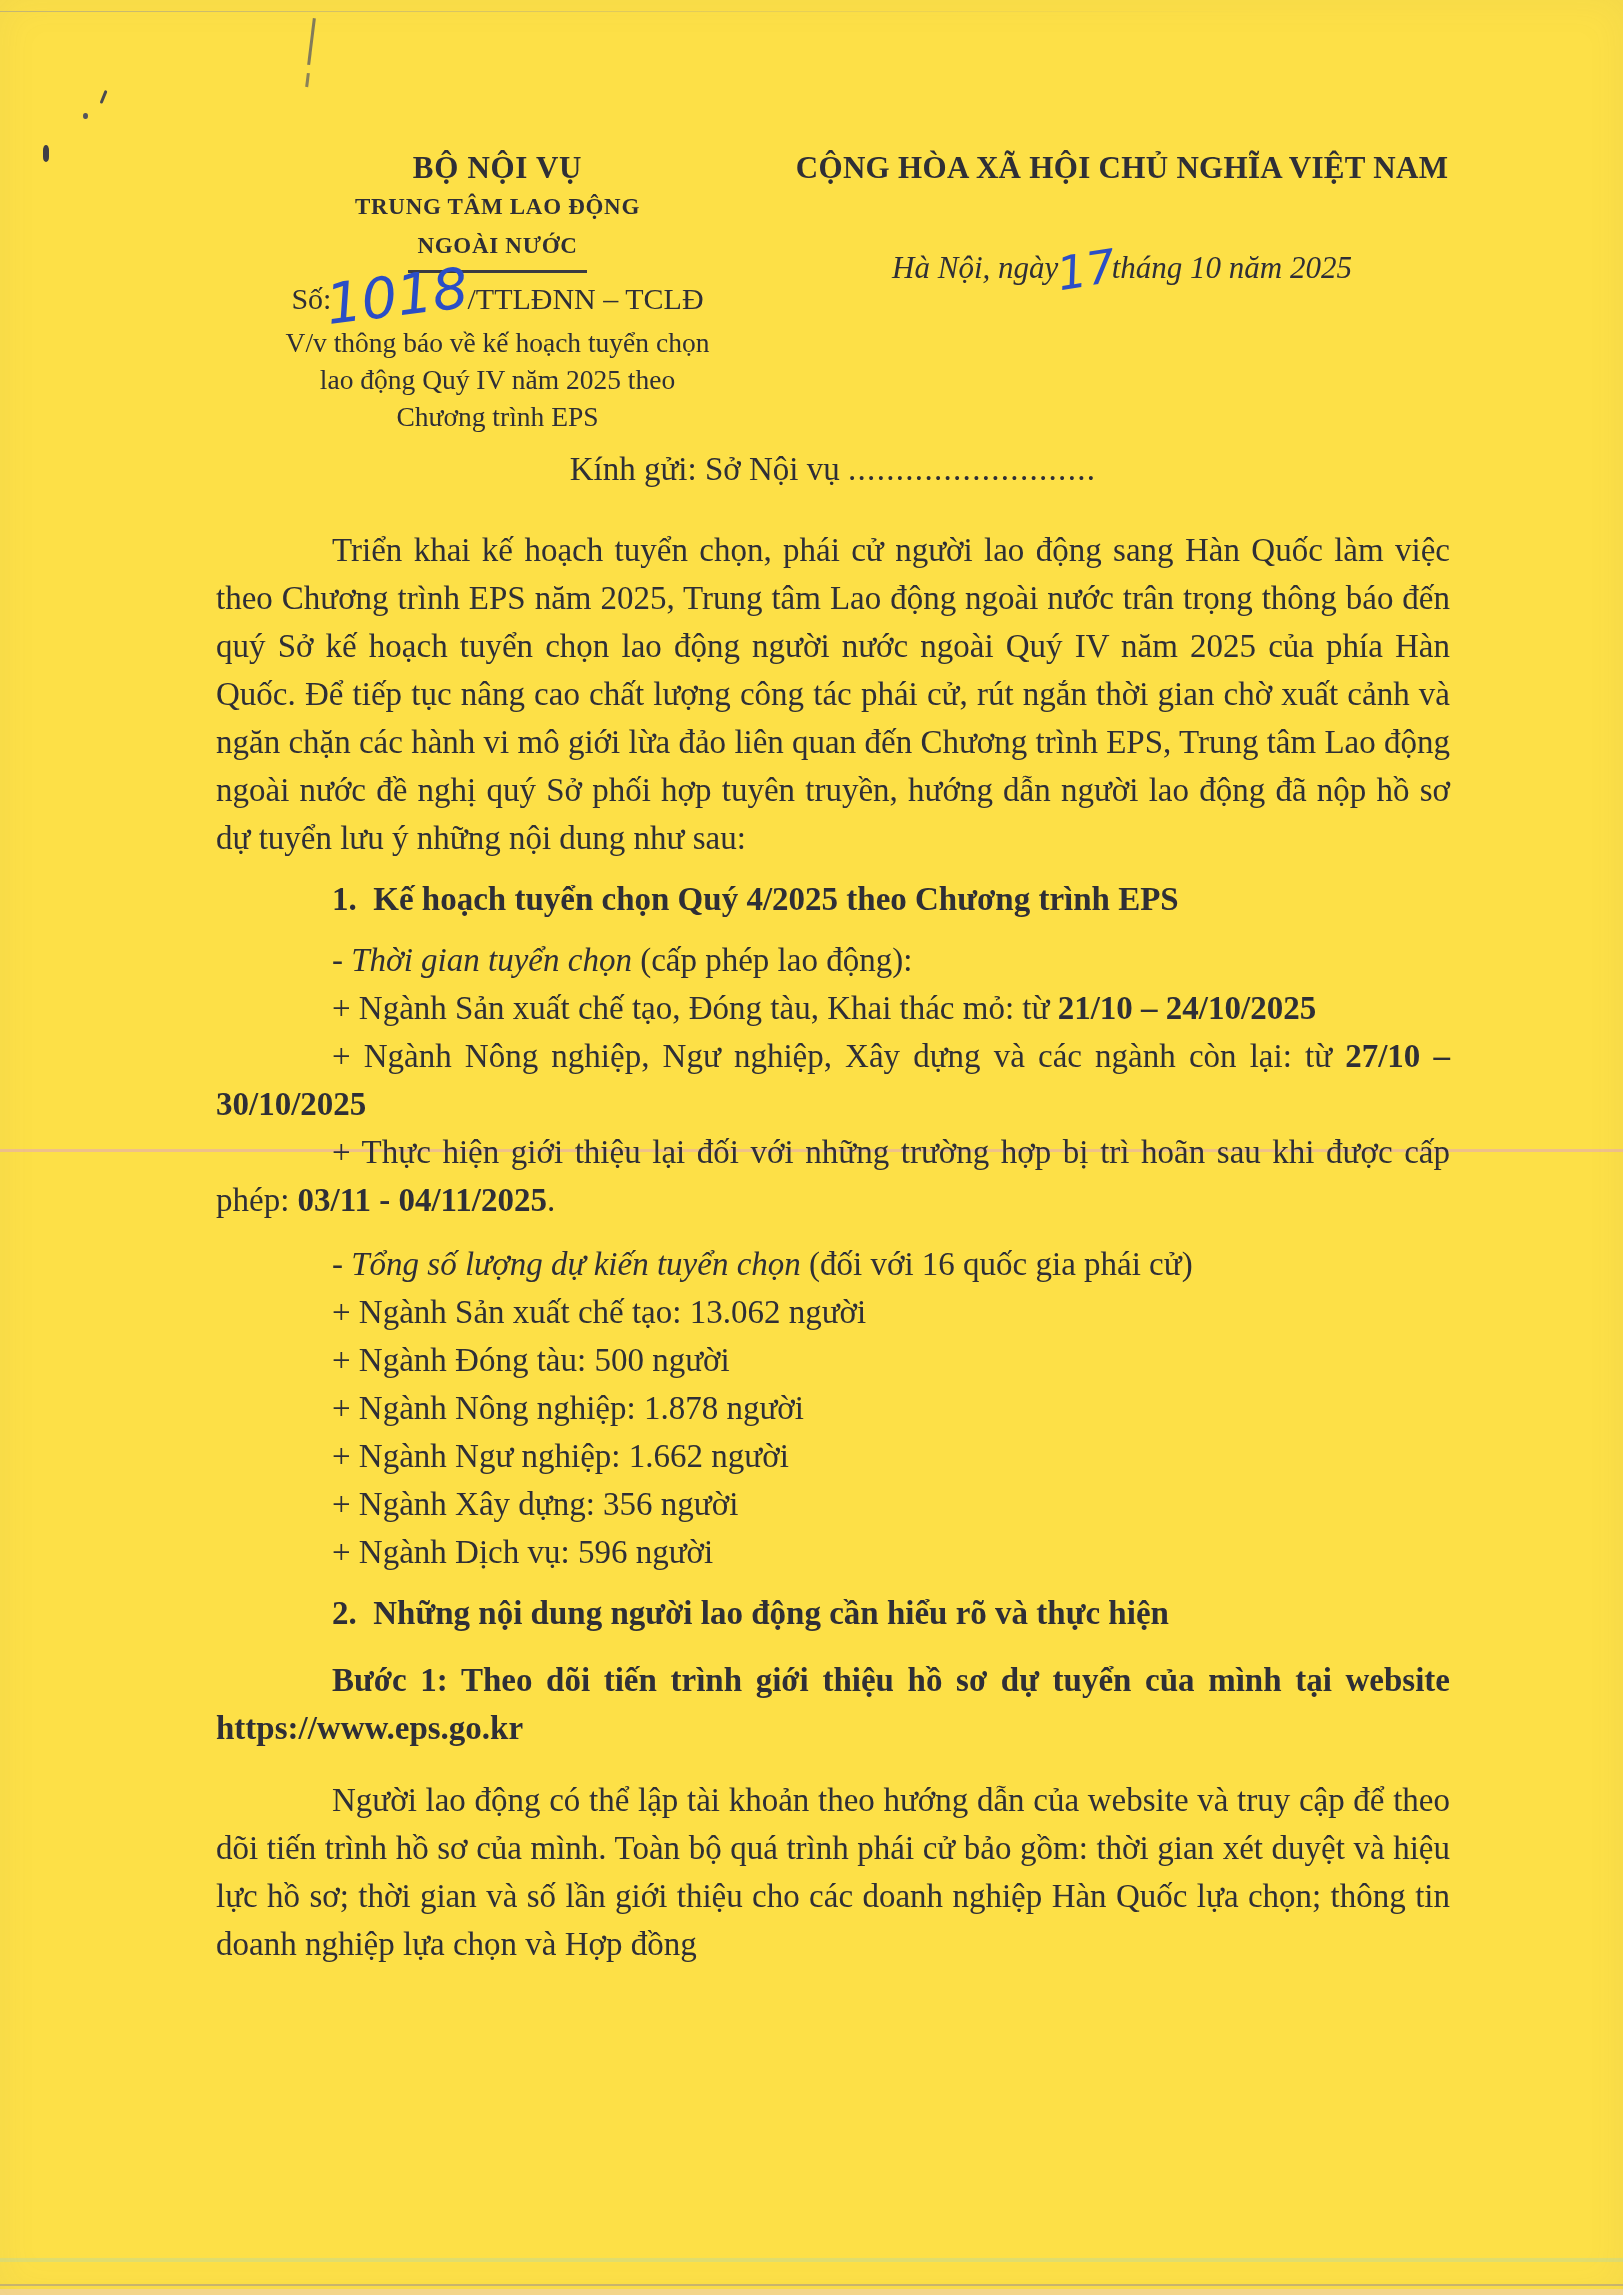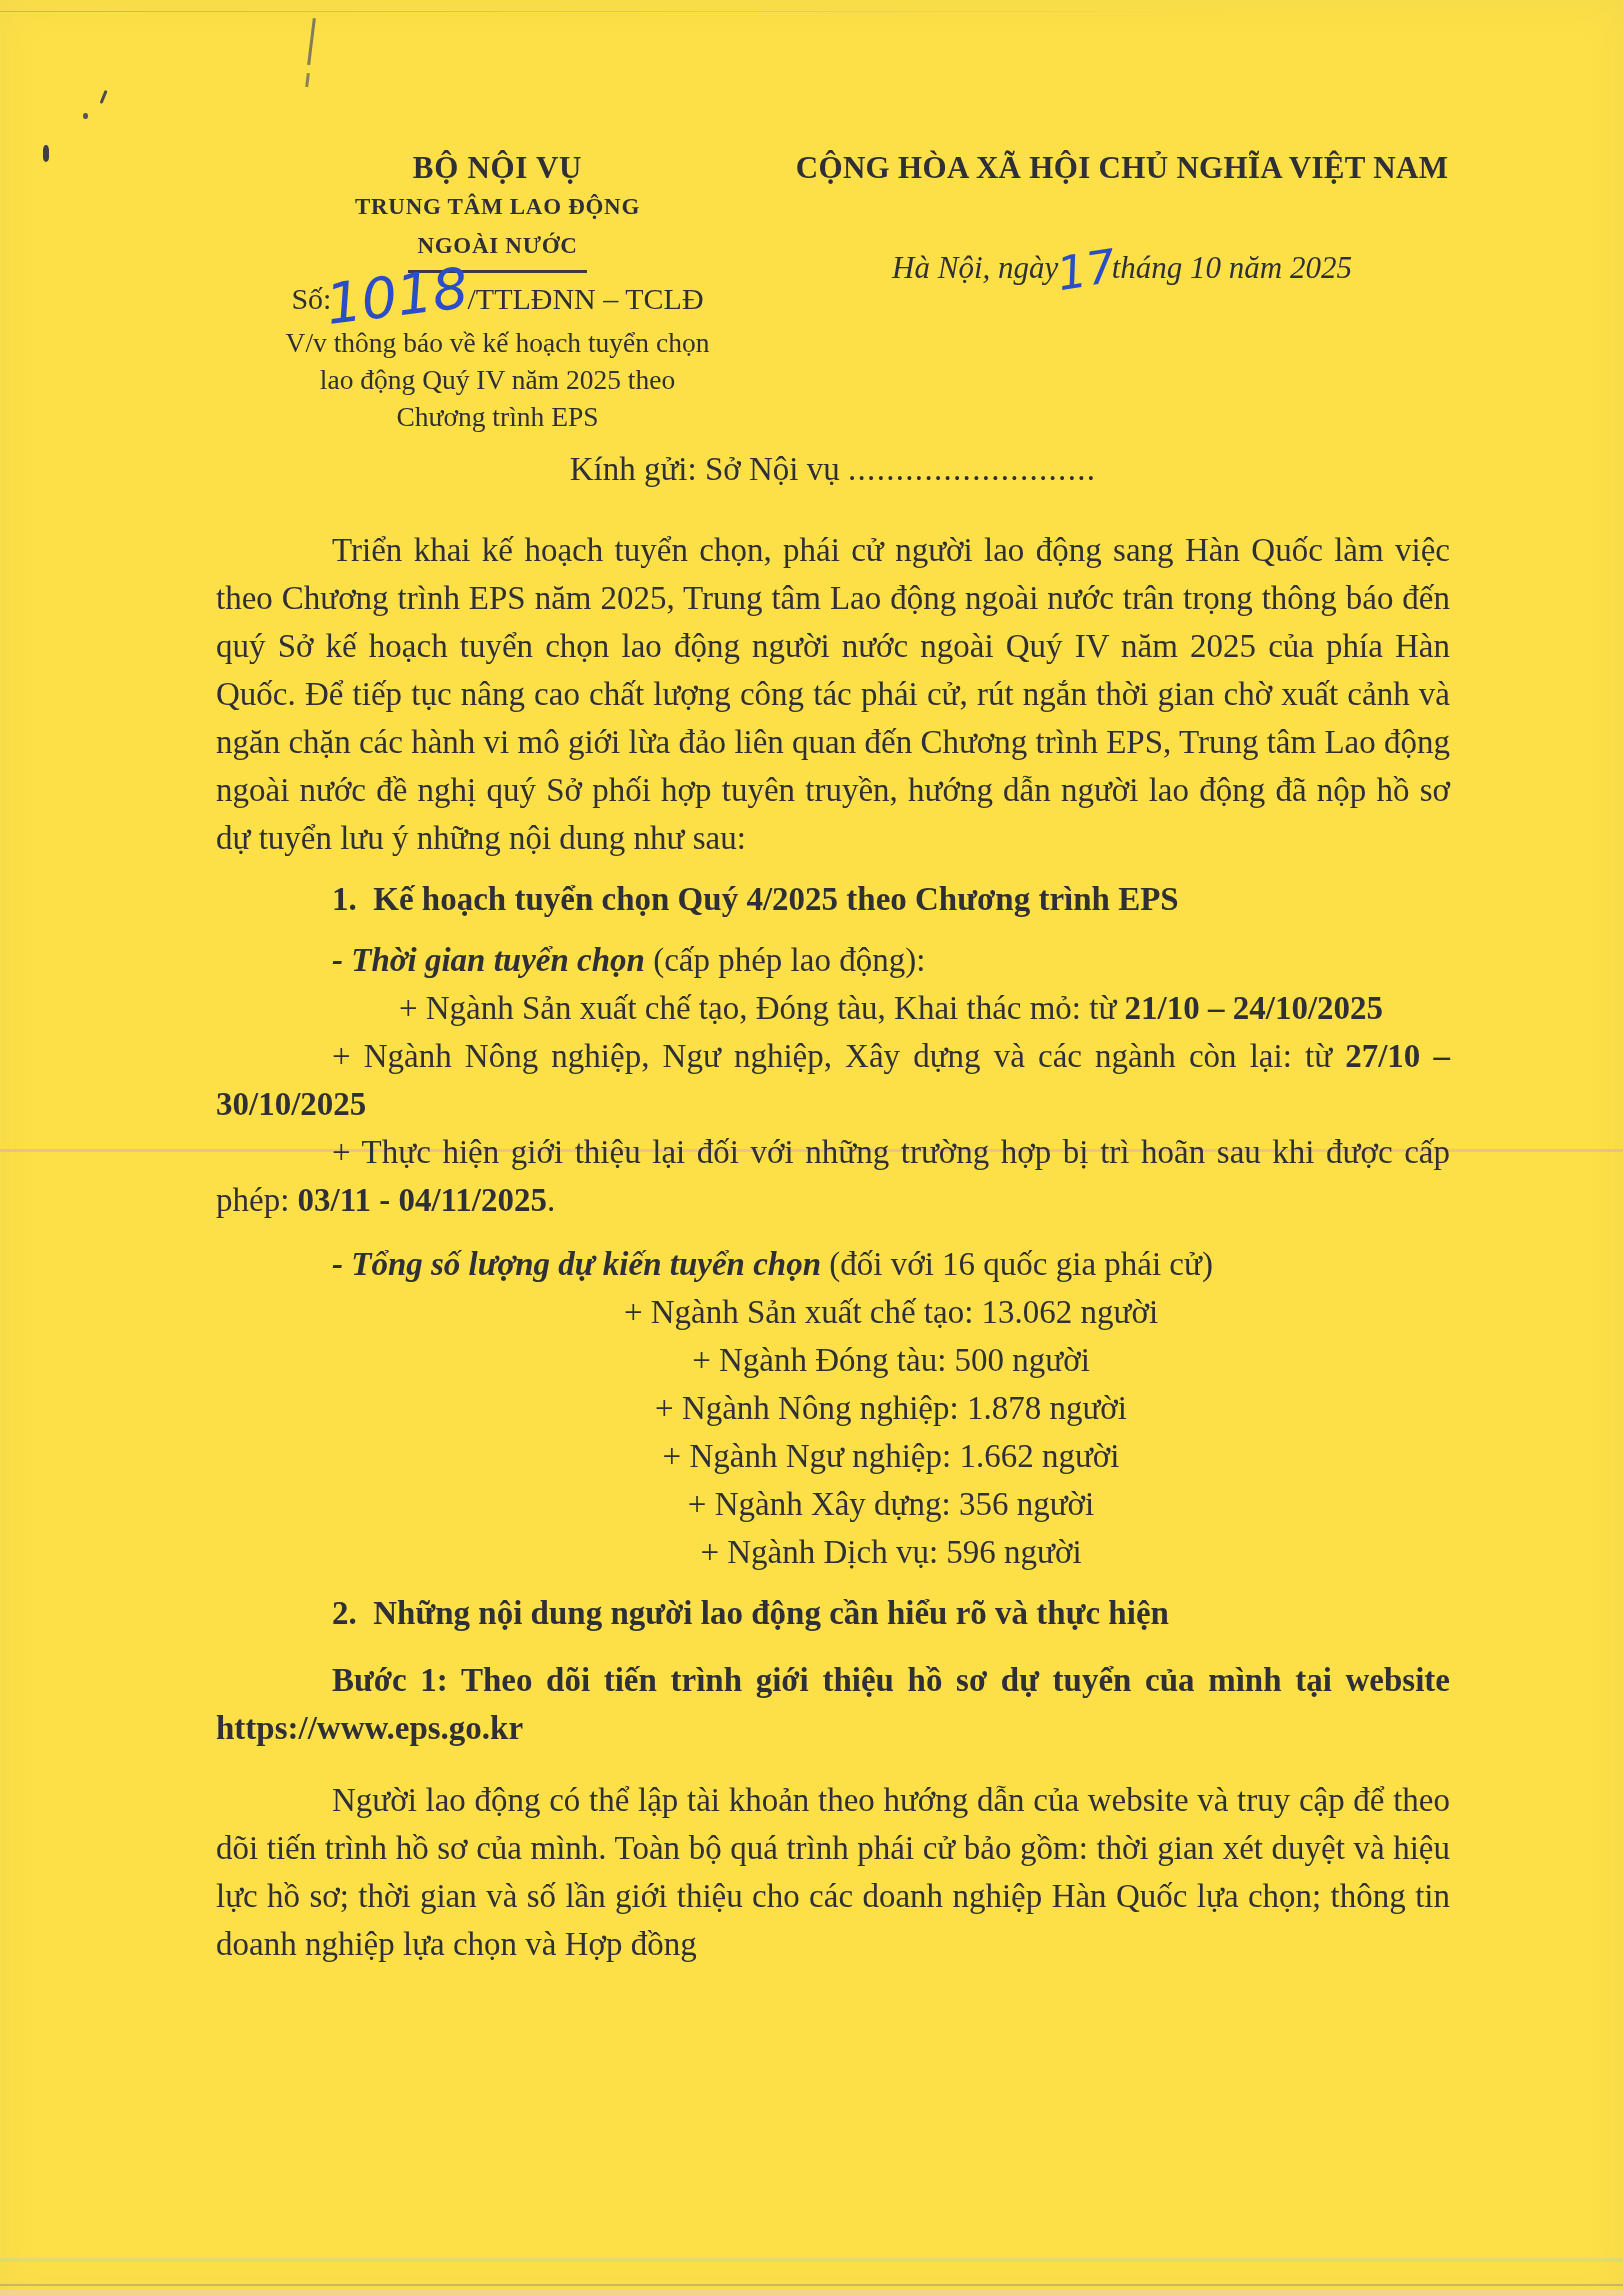--- a/index.html
+++ b/index.html
@@ -41,22 +41,22 @@
   
   .content { position:absolute; left:216px; top:451px; width:1234px; font-size:33px; }
   .recipient { text-align:center; font-size:33px; margin:0 0 38px; }
   .recipient .dots { letter-spacing:1.3px; }
 
   p { margin:0; }
   .para   { text-align:justify; line-height:48px; }
   .indent { text-indent:116px; }
   .heading { font-weight:700; padding-left:116px; line-height:48px; margin-top:13px; }
   .sub-label { padding-left:116px; line-height:48px; margin-top:13px; }
-  .sub-label .bi { font-weight:700; font-style:italic; }
-  .item { padding-left:116px; line-height:48px;text-align:center; }
+  .sub-label .bi { font-weight:400; font-style:italic; }
+  .item { padding-left:116px; line-height:48px; }
   .item.wrapping { padding-left:0; text-indent:116px; text-align:justify; }
   .item b, .para b { font-weight:700; }
   .mt24 { margin-top:15.7px; }
   .step { font-weight:700; text-indent:116px; text-align:justify; line-height:48px; margin-top:19.6px; }
   .para2 { margin-top:23.6px; }
 
   
   .artifact { position:absolute; pointer-events:none; }
   .scan-top-line { top:10.5px; left:0; width:78%; height:1.3px;
       background:linear-gradient(90deg, rgba(150,150,150,.55), rgba(150,150,150,0)); }

